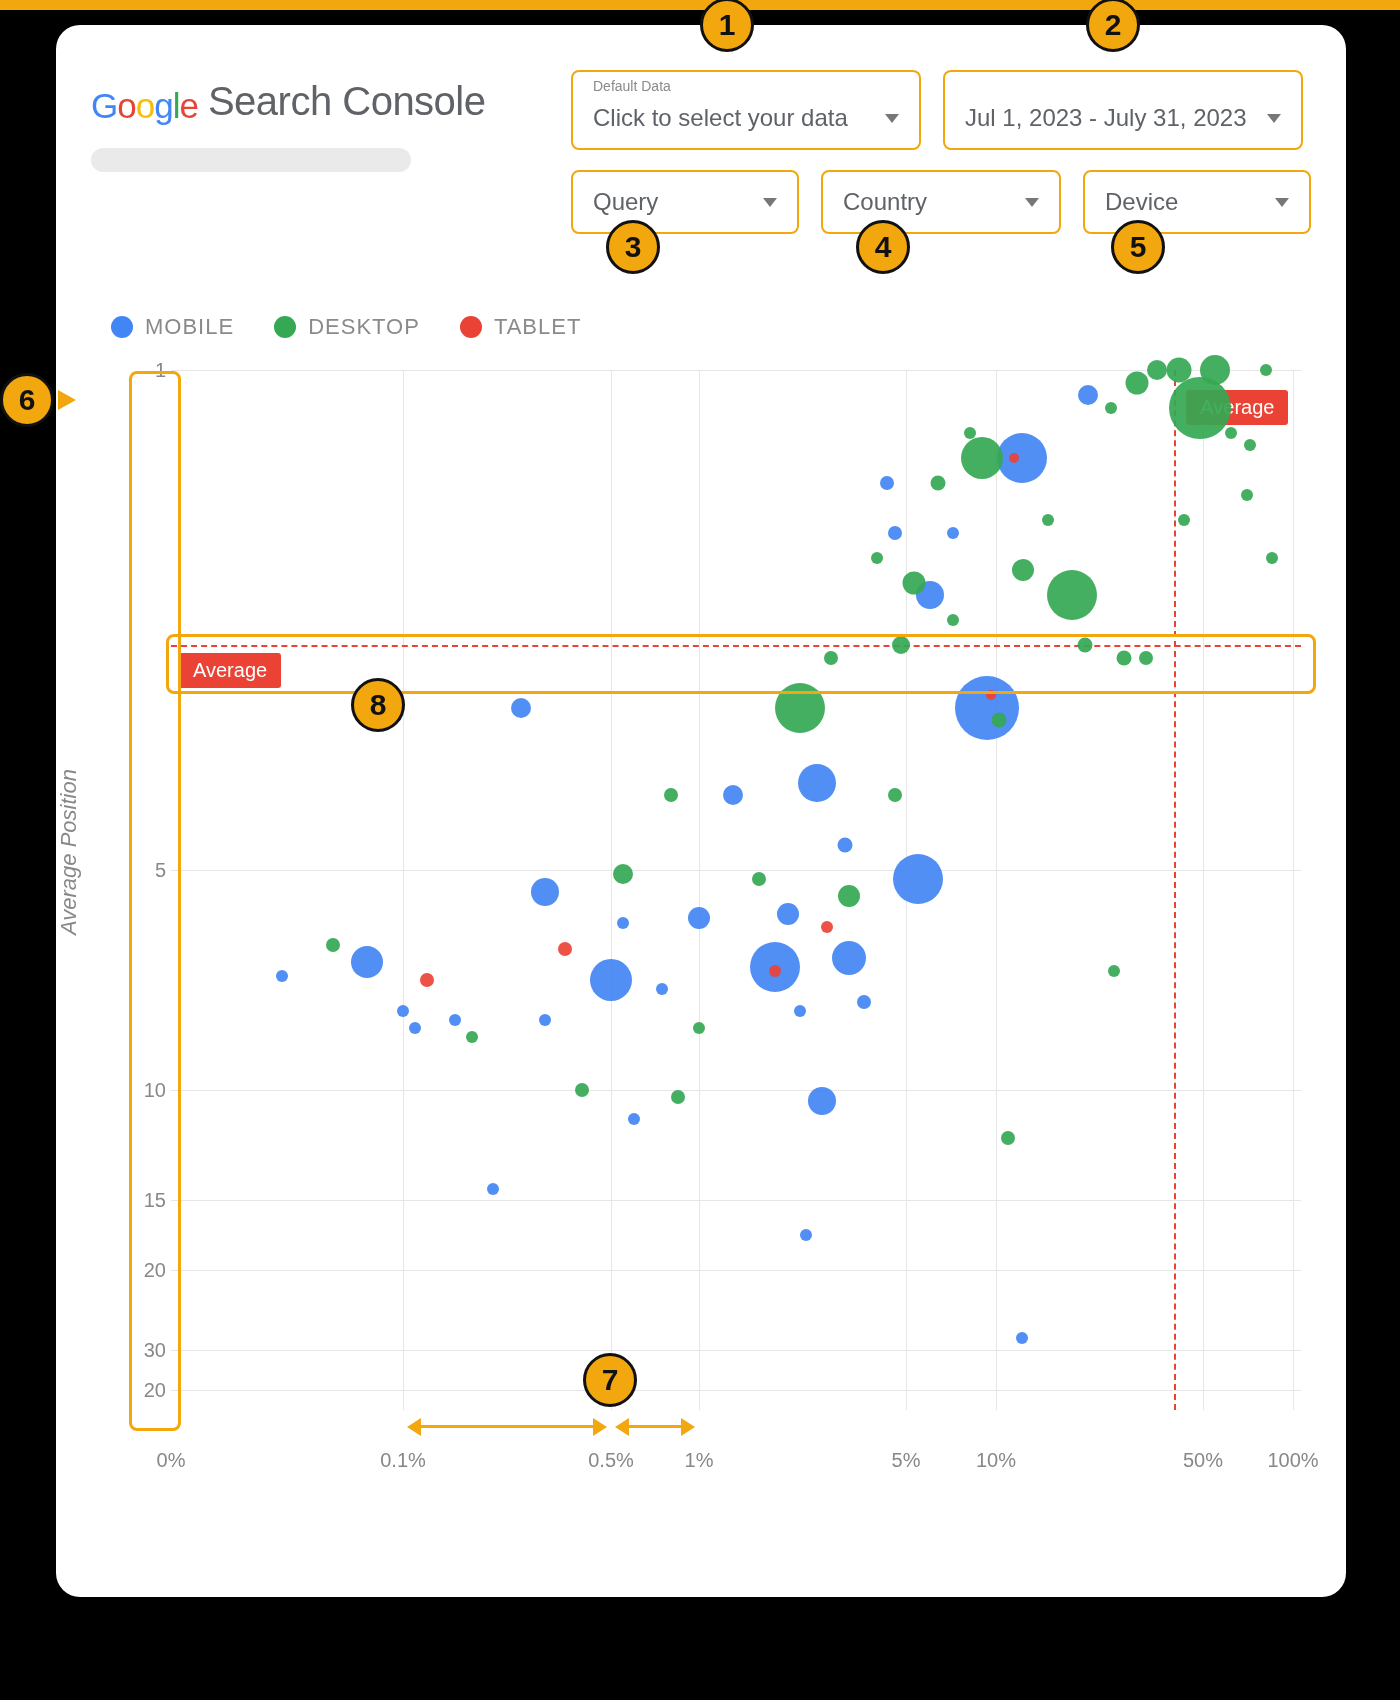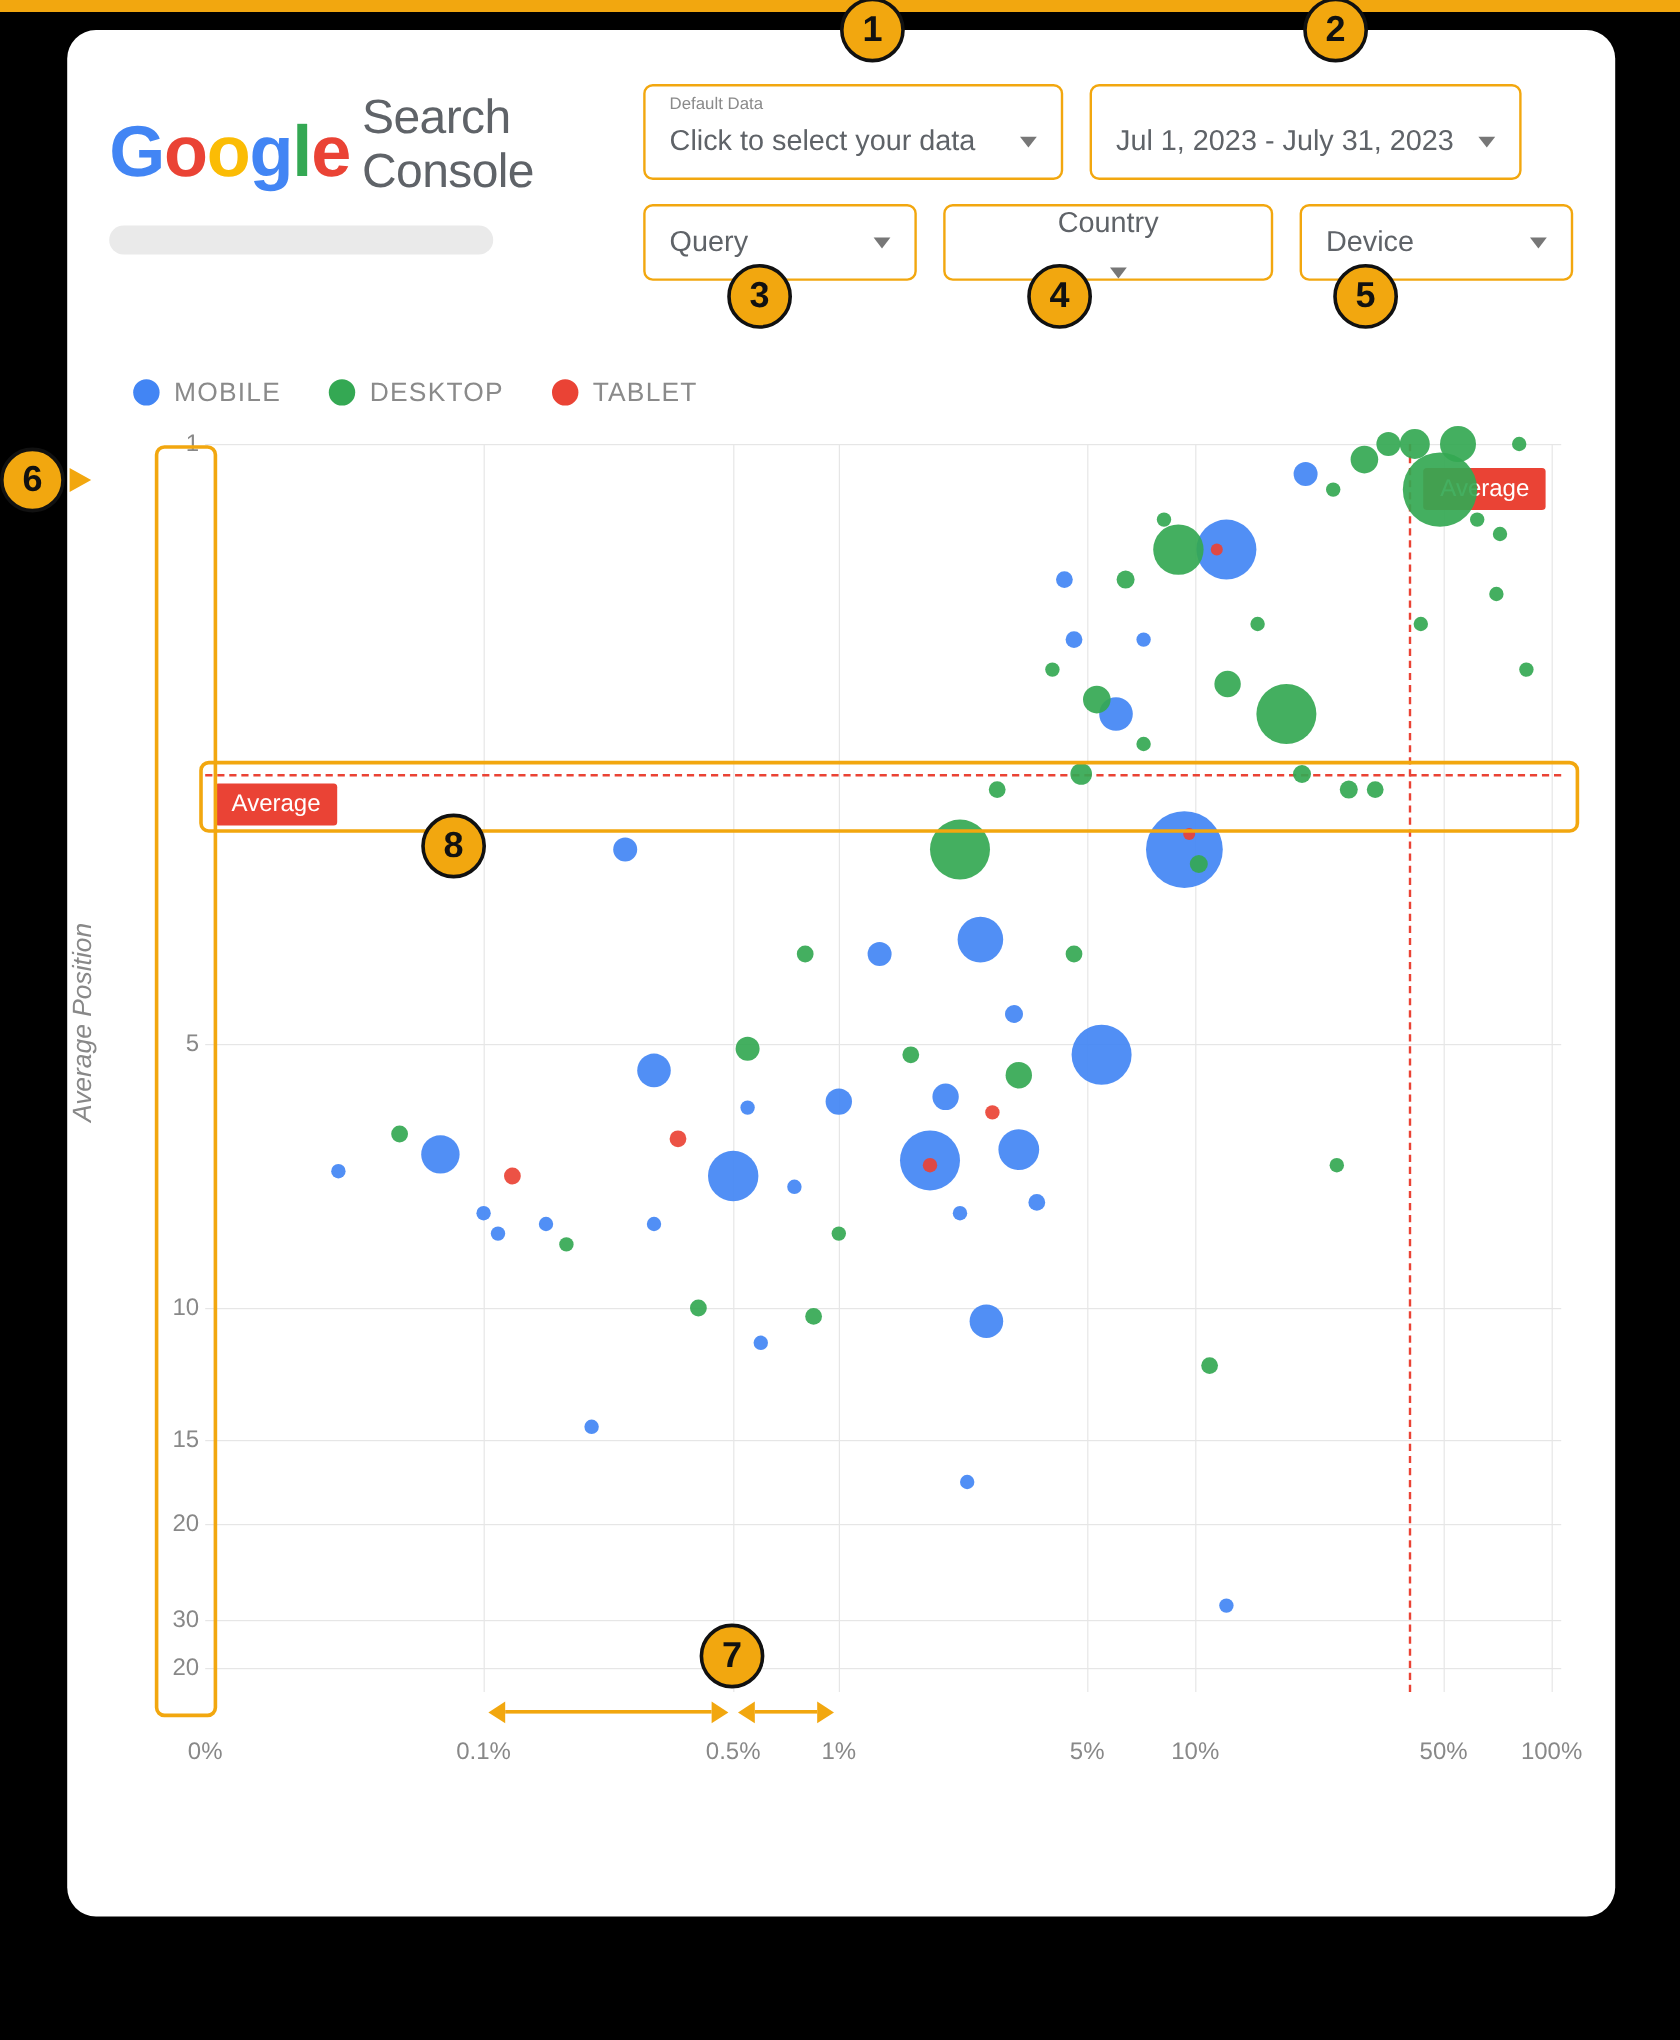--- a/index.html
+++ b/index.html
@@ -9,21 +9,21 @@
   }
   .topbar {
     position: absolute; left: 0; right: 0; top: 0; height: 10px; background: #f2a70f;
   }
   .card {
     position: absolute; left: 56px; top: 25px; width: 1290px; height: 1572px;
     background: #fff; border-radius: 24px; padding: 45px 35px 35px 35px;
   }
   .header-row { display: flex; align-items: flex-start; justify-content: space-between; }
   .brand { display: flex; align-items: center; gap: 10px; margin-top:6px; }
-  .google-logo { font-size: 60px; font-weight: 700; letter-spacing: -1px; margin-top: 10px; }
+  .google-logo { font-size: 35px; font-weight: 400; letter-spacing: -1px; margin-top: 10px; }
   .gB { color: #4285F4; } .gR { color: #EA4335; } .gY { color: #FBBC05; } .gG { color: #34A853; }
   .sc-title { font-size: 40px; font-weight: 400; color: #5F6368; letter-spacing: -0.5px; }
   .placeholder-bar { width: 320px; height: 24px; background: #eaeaea; border-radius: 12px; margin-top: 22px; }
 
   .filters { display: flex; flex-direction: column; gap: 20px; }
   .filter-row { display: flex; gap: 22px; }
   .dropdown {
     border: 2px solid #f2a70f; border-radius: 8px; background: #fff;
     display: flex; align-items: center; justify-content: space-between;
     padding: 0 20px; height: 64px; color: #5F6368; font-size: 24px;
@@ -31,21 +31,21 @@
   }
   .dropdown .small-label { position: absolute; top: 6px; left: 20px; font-size: 14px; color: #8a8a8a; }
   .dropdown.big { height: 80px; padding-top: 16px; }
   .caret {
     width: 0; height: 0; border-left: 7px solid transparent; border-right: 7px solid transparent;
     border-top: 9px solid #777; flex: none; margin-left: 16px;
   }
   .dd-data    { width: 350px; }
   .dd-date    { width: 360px; }
   .dd-query   { width: 228px; }
-  .dd-country { width: 275px; flex-direction: column; }
+  .dd-country { width: 240px; }
   .dd-device  { width: 228px; }
 
   .legend { display: flex; gap: 40px; margin-top: 80px; margin-left: 20px; }
   .legend-item { display: flex; align-items: center; gap: 12px; font-size: 22px; color: #8a8a8a; letter-spacing: 1px; }
   .dot { width: 22px; height: 22px; border-radius: 50%; }
   .dot.m { background: #4285F4; } .dot.d { background: #34A853; } .dot.t { background: #EA4335; }
 
   .chart-wrap { position: relative; margin-top: 30px; height: 1130px; }
   .ylabel {
     position: absolute; left: -22px; top: 50%; transform: rotate(-90deg) translateY(-50%);

